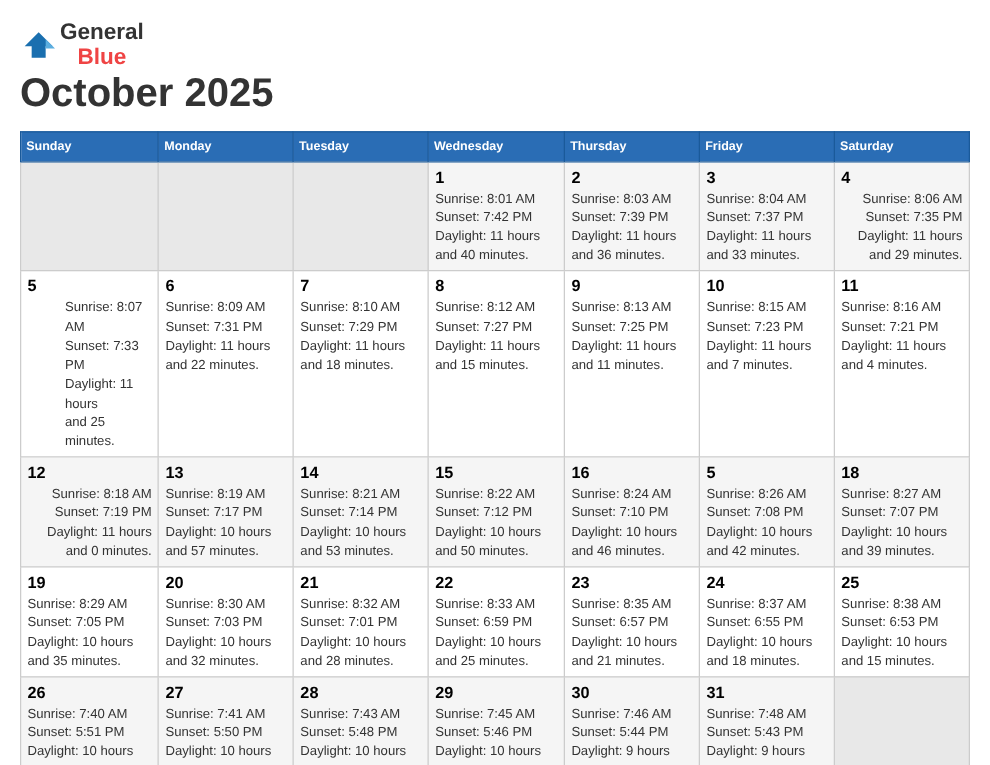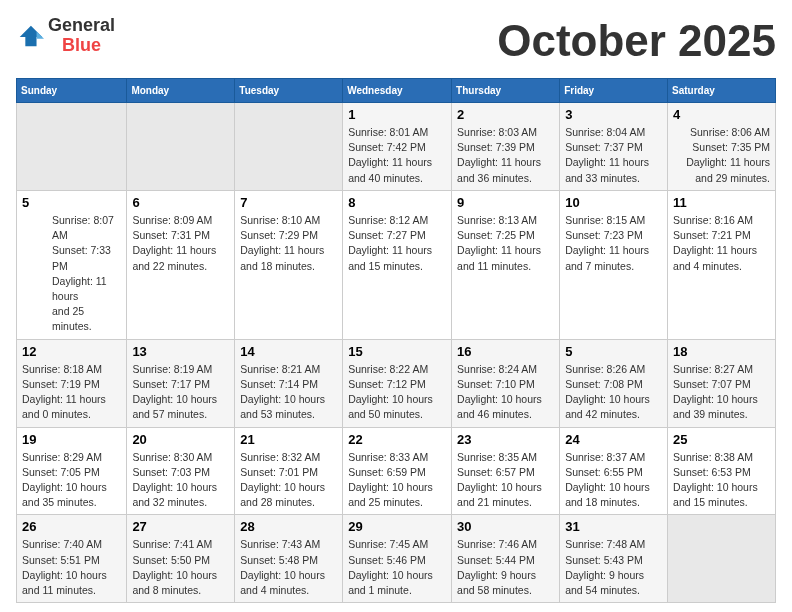--- a/index.html
+++ b/index.html
@@ -8,20 +8,21 @@
       background: #fff;
       width: 792px;
       min-height: 612px;
       padding: 16px;
     }
     .header {
       display: flex;
       justify-content: space-between;
       align-items: flex-start;
       margin-bottom: 12px;
+      flex-direction: column;
     }
     .logo {
       display: flex;
       align-items: center;
     }
     .logo-text {
       display: flex;
       flex-direction: column;
       font-size: 18px;
       font-weight: bold;
@@ -31,21 +32,21 @@
     .logo-blue { color: #ef4444; text-align: center; }
     .logo-icon {
       width: 28px;
       height: 28px;
       margin-right: 4px;
     }
     .title-block {
       text-align: right;
     }
     .month-title {
-      font-size: 44px;
+      font-size: 32px;
       font-weight: bold;
       color: #333;
     }
     .location {
       font-size: 16px;
       color: #555;
     }
     table {
       width: 100%;
       border-collapse: collapse;
@@ -200,21 +201,21 @@
           <div class="day-num">11</div>
           <div class="day-info" style="white-space: pre-line;">Sunrise: 8:16 AM
 Sunset: 7:21 PM
 Daylight: 11 hours
 and 4 minutes.</div>
         </td>
       </tr>
       <tr>
         <td>
           <div class="day-num">12</div>
-          <div class="day-info" style="white-space: pre-line;">Sunrise: 8:18 AM
+          <div class="day-info" style="white-space: pre-line; text-align: right;">Sunrise: 8:18 AM
 Sunset: 7:19 PM
 Daylight: 11 hours
 and 0 minutes.</div>
         </td>
         <td>
           <div class="day-num">13</div>
           <div class="day-info" style="white-space: pre-line;">Sunrise: 8:19 AM
 Sunset: 7:17 PM
 Daylight: 10 hours
 and 57 minutes.</div>

